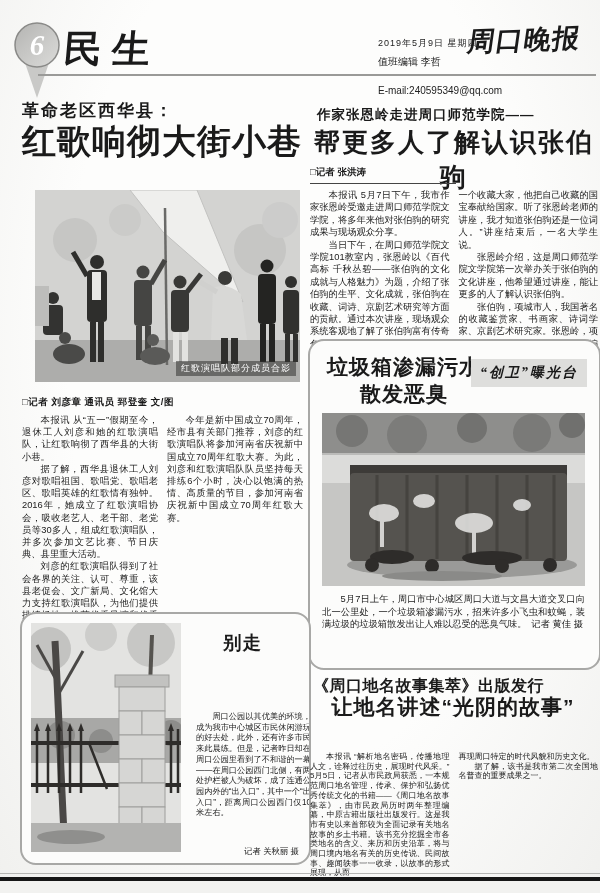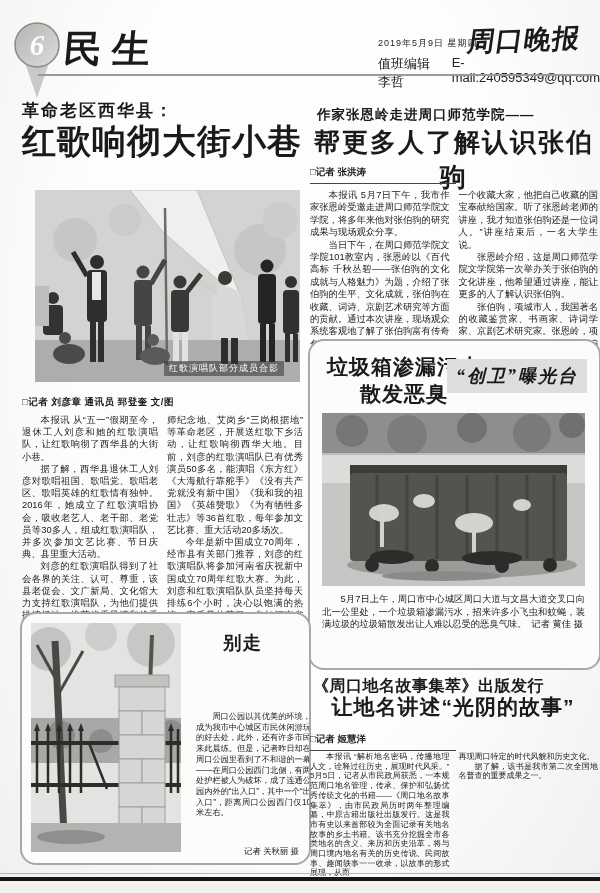--- a/index.html
+++ b/index.html
@@ -7,47 +7,47 @@
         font-family:"Liberation Sans","DejaVu Sans",sans-serif;
         background:radial-gradient(ellipse at 50% 38%, #fdfdfc 55%, #f0f0ee 100%);}
   .abs{position:absolute;}
   
   .badge-svg{left:10px;top:18px;}
   .section-title{left:64px;top:24px;font-size:38px;font-weight:bold;letter-spacing:10px;
         font-family:"Liberation Serif","DejaVu Serif",serif;transform:skewX(-5deg);}
   .h-date{left:378px;top:37px;font-size:9px;letter-spacing:1px;color:#222;}
   .h-logo{left:468px;top:22px;font-size:27px;font-weight:bold;letter-spacing:1px;
         font-family:"Liberation Serif","DejaVu Serif",serif;transform:skewX(-10deg) rotate(-2deg);}
-  .h-meta{left:378px;top:55px;font-size:13px;color:#222;display:flex;gap:16px;}
+  .h-meta{left:378px;top:55px;font-size:10px;color:#222;display:flex;gap:16px;flex-direction:column;}
   .h-rule{left:38px;top:74px;width:558px;height:2px;background:#9a9a98;}
   
   .lead-kicker{left:22px;top:99px;font-size:17px;font-weight:bold;letter-spacing:2px;}
   .lead-headline{left:22px;top:119px;font-size:34px;font-weight:900;letter-spacing:1px;
         font-family:Liberation Sans, sans-serif;}
   .lead-photo-wrap{left:35px;top:190px;width:265px;height:192px;background:#cfcfcd;}
-  .photo-caption-chip{position:absolute;right:16px;bottom:6px;font-size:9px;color:#fff;
+  .photo-caption-chip{position:absolute;right:4px;bottom:6px;font-size:9px;color:#fff;
         background:rgba(50,50,48,.55);padding:1px 5px;letter-spacing:1px;}
   .lead-byline{left:22px;top:396px;font-size:9.5px;font-weight:bold;letter-spacing:.5px;}
   .lead-cols{left:22px;top:414px;width:281px;display:flex;gap:9px;}
   .lead-cols .col{flex:1;font-size:9.3px;line-height:12.2px;text-align:justify;}
   .bodytext p{margin:0;text-indent:2em;}
   .bodytext p.cont{text-indent:0;}
   
   .ra-kicker{left:317px;top:106px;font-size:13.5px;font-weight:600;letter-spacing:1px;}
   .ra-headline{left:310px;top:125px;width:288px;text-align:center;font-size:26px;font-weight:900;letter-spacing:2px;}
   .ra-byline{left:310px;top:166px;width:146px;font-size:9.5px;font-weight:bold;
         border-bottom:1px solid #444;padding-bottom:4px;}
   .ra-cols{left:310px;top:189px;width:288px;display:flex;gap:9px;}
   .ra-cols .col{flex:1;font-size:9.3px;line-height:12.4px;text-align:justify;}
   
   .expose{left:308px;top:339px;width:289px;height:327px;border:2px solid #a8a8a6;border-radius:16px;background:#fcfcfb;}
   .ex-head{position:absolute;left:10px;top:12px;width:168px;text-align:center;
         font-size:21px;font-weight:900;line-height:27px;letter-spacing:1px;}
   .ex-badge{position:absolute;right:12px;top:18px;background:#dededc;padding:5px 9px;
-        font-family:"Liberation Serif","DejaVu Serif",serif;font-size:18px;font-weight:bold;
+        font-family:"Liberation Serif","DejaVu Serif",serif;font-size:14px;font-weight:bold;
         font-style:italic;letter-spacing:2px;}
   .ex-photo{position:absolute;left:12px;top:72px;width:263px;height:173px;background:#c6c6c4;}
   .ex-caption{position:absolute;left:12px;top:252px;width:263px;font-size:9.3px;line-height:12.6px;
         text-align:justify;text-indent:2em;}
   .ex-credit{position:absolute;right:16px;top:277px;font-size:9.3px;}
   
   .park{left:20px;top:612px;width:287px;height:249px;border:2px solid #a8a8a6;border-radius:16px;
         background:#fcfcfb;overflow:hidden;}
   .pk-photo{position:absolute;left:9px;top:9px;width:150px;height:229px;background:#d8d8d6;}
   .pk-head{position:absolute;left:163px;top:16px;width:115px;text-align:center;
@@ -163,21 +163,20 @@
   </div>
 
   <div class="abs lead-byline">□记者 刘彦章 通讯员 郅登奎 文/图</div>
   <div class="abs lead-cols bodytext">
     <div class="col">
       <p>本报讯 从“五一”假期至今，退休工人刘彦和她的红歌演唱队，让红歌响彻了西华县的大街小巷。</p>
       <p>据了解，西华县退休工人刘彦对歌唱祖国、歌唱党、歌唱老区、歌唱英雄的红歌情有独钟。2016年，她成立了红歌演唱协会，吸收老艺人、老干部、老党员等30多人，组成红歌演唱队，并多次参加文艺比赛、节日庆典、县里重大活动。</p>
       <p>刘彦的红歌演唱队得到了社会各界的关注、认可、尊重，该县老促会、文广新局、文化馆大力支持红歌演唱队，为他们提供排练场地，推荐优秀导演和优秀演员为节目把关，并组织他们到红花集杜岗新四军会</p>
     </div>
     <div class="col">
-      <p class="cont">师纪念地、艾岗乡“三岗根据地”等革命老区，开展送红歌下乡活动，让红歌响彻西华大地。目前，刘彦的红歌演唱队已有优秀演员50多名，能演唱《东方红》《大海航行靠舵手》《没有共产党就没有新中国》《我和我的祖国》《英雄赞歌》《为有牺牲多壮志》等36首红歌，每年参加文艺比赛、重大活动20多场次。</p>
       <p>今年是新中国成立70周年，经市县有关部门推荐，刘彦的红歌演唱队将参加河南省庆祝新中国成立70周年红歌大赛。为此，刘彦和红歌演唱队队员坚持每天排练6个小时，决心以饱满的热情、高质量的节目，参加河南省庆祝新中国成立70周年红歌大赛。</p>
     </div>
   </div>
 
   <div class="abs ra-kicker">作家张恩岭走进周口师范学院——</div>
   <div class="abs ra-headline">帮更多人了解认识张伯驹</div>
   <div class="abs ra-byline">□记者 张洪涛</div>
   <div class="abs ra-cols bodytext">
     <div class="col">
       <p>本报讯 5月7日下午，我市作家张恩岭受邀走进周口师范学院文学院，将多年来他对张伯驹的研究成果与现场观众分享。</p>
@@ -301,21 +300,20 @@
     </div>
     <div class="pk-head">
       <div>别走</div>
     </div>
     <div class="pk-body">周口公园以其优美的环境，成为我市中心城区市民休闲游玩的好去处，此外，还有许多市民来此晨练。但是，记者昨日却在周口公园里看到了不和谐的一幕——在周口公园西门北侧，有两处护栏被人为破坏，成了连通公园内外的“出入口”，其中一个“出入口”，距离周口公园西门仅10米左右。</div>
     <div class="pk-credit">记者 关秋丽 摄</div>
   </div>
 
   <div class="abs pn-kicker">《周口地名故事集萃》出版发行</div>
   <div class="abs pn-headline">让地名讲述“光阴的故事”</div>
-  <div class="abs pn-byline">□记者 姬慧洋</div>
   <div class="abs pn-cols bodytext">
     <div class="col">
       <p>本报讯 “解析地名密码，传播地理人文，诠释过往历史，展现时代风采。”5月5日，记者从市民政局获悉，一本规范周口地名管理，传承、保护和弘扬优秀传统文化的书籍——《周口地名故事集萃》，由市民政局历时两年整理编纂，中原古籍出版社出版发行。这是我市有史以来首部较为全面记录有关地名故事的乡土书籍。该书充分挖掘全市各类地名的含义、来历和历史沿革，将与周口境内地名有关的历史传说、民间故事、趣闻轶事一一收录，以故事的形式展现，从而</p>
     </div>
     <div class="col">
       <p class="cont">再现周口特定的时代风貌和历史文化。</p>
       <p>据了解，该书是我市第二次全国地名普查的重要成果之一。</p>
     </div>
   </div>
 

